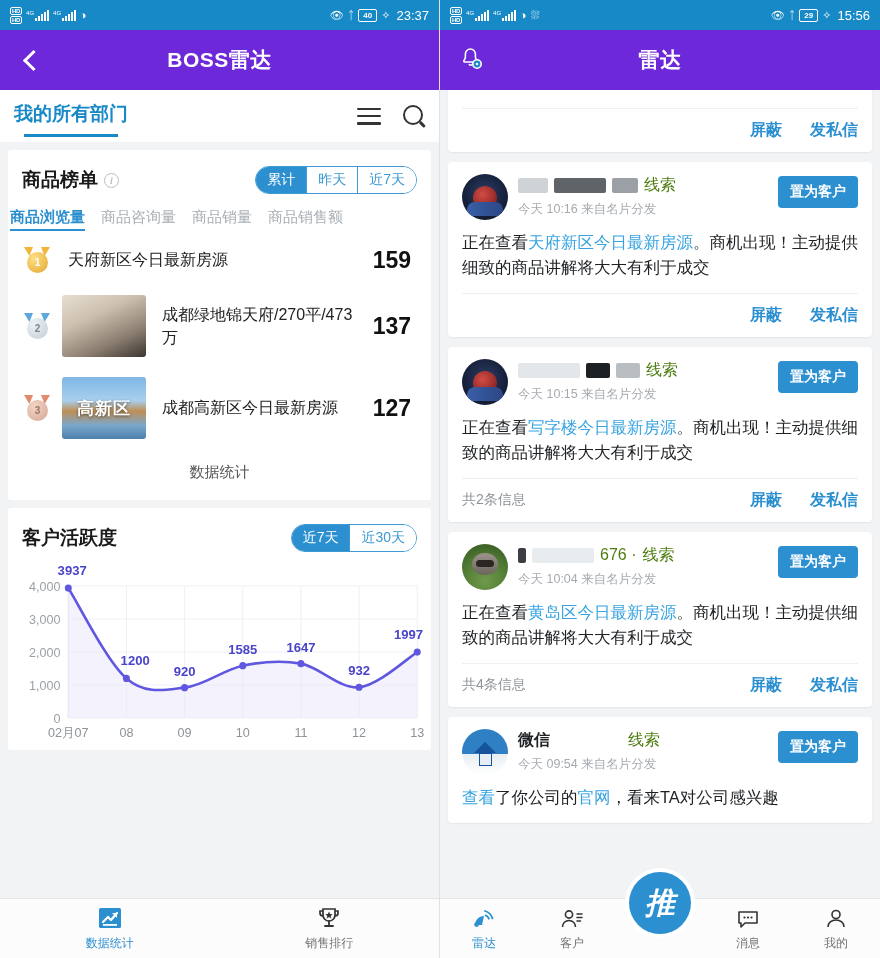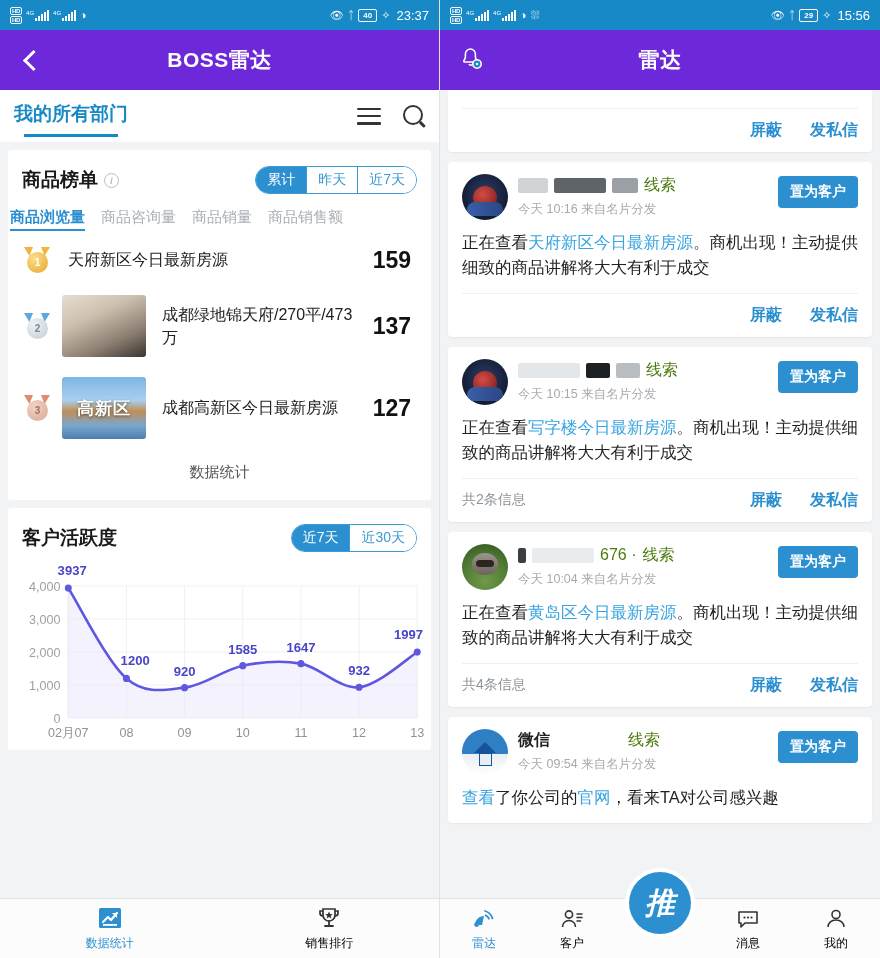--- a/index.html
+++ b/index.html
@@ -140,21 +140,21 @@
   .chart-wrap { position: relative; height: 190px; margin: 0 6px; }
   .chart-wrap svg { display: block; width: 100%; height: 100%; }
 
   
   .tabbar {
     position: absolute; bottom: 0; left: 0; right: 0; height: 60px; background: #fcfcfc;
     border-top: 1px solid #e3e6e8; display: flex; align-items: center; margin-top: 35px;
   }
   .tabitem {
     flex: 1; display: flex; flex-direction: column; align-items: center;
-    justify-content: center; gap: 3px; font-size: 12px; color: #000000;
+    justify-content: center; gap: 3px; font-size: 12px; color: #737373;
   }
   .tabitem.on { color: #2b8fd0; }
   .tabicon { height: 26px; display: flex; align-items: center; justify-content: center; }
 
   .push-fab {
     position: absolute; left: 50%; transform: translateX(-50%); bottom: 24px;
     width: 62px; height: 62px; border-radius: 50%; background: #2b8fd0;
     display: flex; align-items: center; justify-content: center;
     color: #fff; font-size: 30px; font-weight: bold; font-style: italic;
     font-family: "Liberation Serif", serif; z-index: 5;

